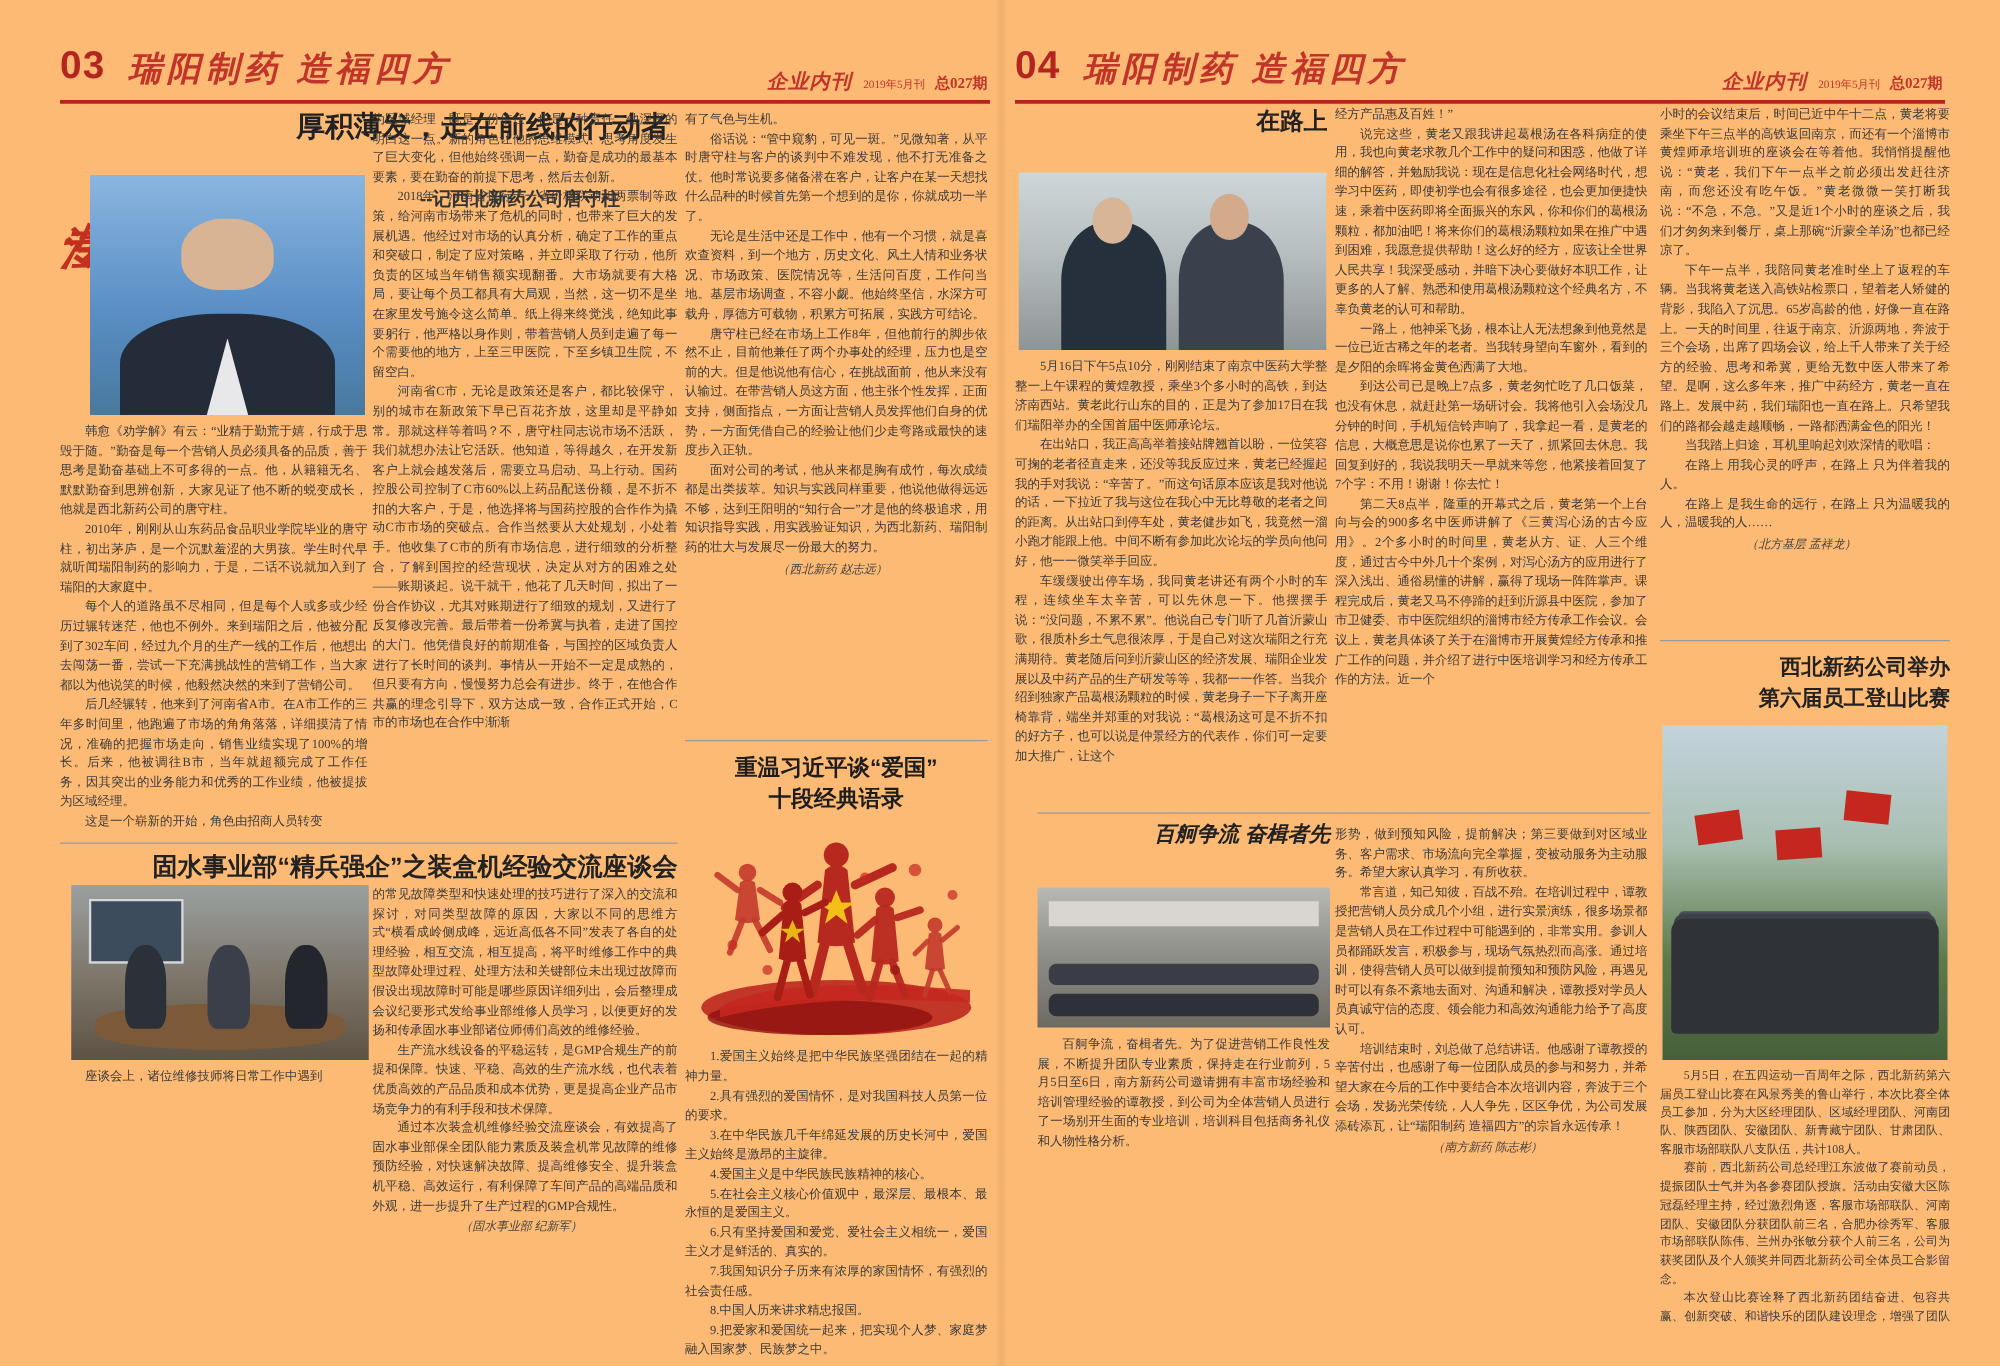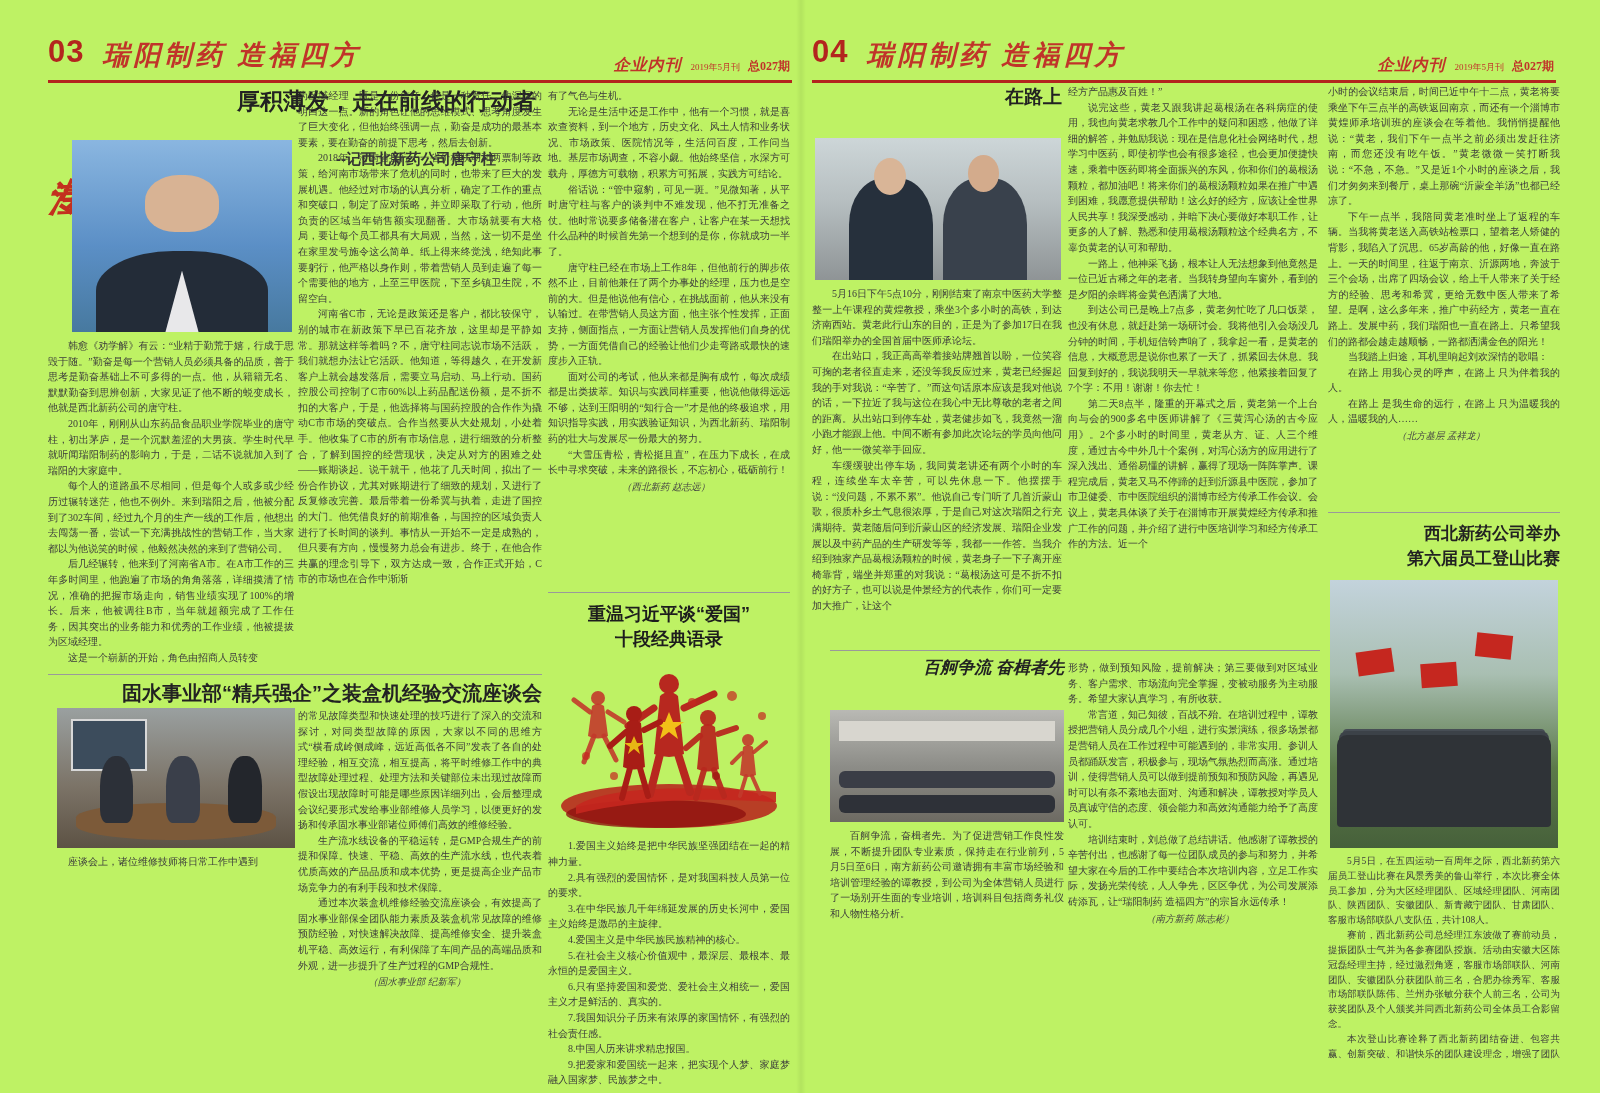--- a/index.html
+++ b/index.html
@@ -1,16 +1,16 @@
 <!DOCTYPE html>
 <html><head>
 <meta charset="utf-8">
 <style>
   html,body{margin:0;padding:0;background:#ffffff;}
-  #paper{position:relative;width:1600px;height:1093px;background:#bef264;overflow:hidden;
+  #paper{position:relative;width:1600px;height:1093px;background:#fdba74;overflow:hidden;
          font-family:"Liberation Serif","DejaVu Serif",serif;color:#3b3b3b;}
   .gutter{position:absolute;top:0;left:796px;width:10px;height:1093px;
           background:linear-gradient(90deg,rgba(0,0,0,0) 0%,rgba(0,0,0,.06) 50%,rgba(0,0,0,0) 100%);}
   
   .masthead{position:absolute;height:46px;border-bottom:3px solid #b3251e;}
   .mast-num{font-family:"Liberation Sans","DejaVu Sans",sans-serif;font-weight:bold;
             font-size:31px;color:#b3251e;letter-spacing:1px;display:inline-block;vertical-align:top;}
   .mast-brand{font-family:"Liberation Serif",serif;font-style:italic;font-weight:bold;
               font-size:27px;color:#c0342a;margin-left:14px;letter-spacing:4px;display:inline-block;vertical-align:top;padding-top:3px;}
   .mast-right{position:absolute;right:2px;bottom:4px;color:#c0342a;white-space:nowrap;}
@@ -99,25 +99,24 @@
       <p>后几经辗转，他来到了河南省A市。在A市工作的三年多时间里，他跑遍了市场的角角落落，详细摸清了情况，准确的把握市场走向，销售业绩实现了100%的增长。后来，他被调往B市，当年就超额完成了工作任务，因其突出的业务能力和优秀的工作业绩，他被提拔为区域经理。</p>
       <p>这是一个崭新的开始，角色由招商人员转变</p>
     </div>
   <div class="col" style="left:298px;top:88px;width:244px;height:580px;">
       <p class="cont">为区域经理，既是一份信任，也是一种责任，他深深的明白这一点。新的角色让他的思维模式、思考角度发生了巨大变化，但他始终强调一点，勤奋是成功的最基本要素，要在勤奋的前提下思考，然后去创新。</p>
       <p>2018年，河南省执行十一省价格联动和两票制等政策，给河南市场带来了危机的同时，也带来了巨大的发展机遇。他经过对市场的认真分析，确定了工作的重点和突破口，制定了应对策略，并立即采取了行动，他所负责的区域当年销售额实现翻番。大市场就要有大格局，要让每个员工都具有大局观，当然，这一切不是坐在家里发号施令这么简单。纸上得来终觉浅，绝知此事要躬行，他严格以身作则，带着营销人员到走遍了每一个需要他的地方，上至三甲医院，下至乡镇卫生院，不留空白。</p>
       <p>河南省C市，无论是政策还是客户，都比较保守，别的城市在新政策下早已百花齐放，这里却是平静如常。那就这样等着吗？不，唐守柱同志说市场不活跃，我们就想办法让它活跃。他知道，等得越久，在开发新客户上就会越发落后，需要立马启动、马上行动。国药控股公司控制了C市60%以上药品配送份额，是不折不扣的大客户，于是，他选择将与国药控股的合作作为撬动C市市场的突破点。合作当然要从大处规划，小处着手。他收集了C市的所有市场信息，进行细致的分析整合，了解到国控的经营现状，决定从对方的困难之处——账期谈起。说干就干，他花了几天时间，拟出了一份合作协议，尤其对账期进行了细致的规划，又进行了反复修改完善。最后带着一份希冀与执着，走进了国控的大门。他凭借良好的前期准备，与国控的区域负责人进行了长时间的谈判。事情从一开始不一定是成熟的，但只要有方向，慢慢努力总会有进步。终于，在他合作共赢的理念引导下，双方达成一致，合作正式开始，C市的市场也在合作中渐渐</p>
     </div>
   <div class="col" style="left:548px;top:88px;width:242px;height:500px;">
       <p class="cont">有了气色与生机。</p>
+      <p>俗话说：“管中窥豹，可见一斑。”见微知著，从平时唐守柱与客户的谈判中不难发现，他不打无准备之仗。他时常说要多储备潜在客户，让客户在某一天想找什么品种的时候首先第一个想到的是你，你就成功一半了。</p>
       <p>无论是生活中还是工作中，他有一个习惯，就是喜欢查资料，到一个地方，历史文化、风土人情和业务状况、市场政策、医院情况等，生活问百度，工作问当地。基层市场调查，不容小觑。他始终坚信，水深方可载舟，厚德方可载物，积累方可拓展，实践方可结论。</p>
-      <p>俗话说：“管中窥豹，可见一斑。”见微知著，从平时唐守柱与客户的谈判中不难发现，他不打无准备之仗。他时常说要多储备潜在客户，让客户在某一天想找什么品种的时候首先第一个想到的是你，你就成功一半了。</p>
       <p>唐守柱已经在市场上工作8年，但他前行的脚步依然不止，目前他兼任了两个办事处的经理，压力也是空前的大。但是他说他有信心，在挑战面前，他从来没有认输过。在带营销人员这方面，他主张个性发挥，正面支持，侧面指点，一方面让营销人员发挥他们自身的优势，一方面凭借自己的经验让他们少走弯路或最快的速度步入正轨。</p>
       <p>面对公司的考试，他从来都是胸有成竹，每次成绩都是出类拔萃。知识与实践同样重要，他说他做得远远不够，达到王阳明的“知行合一”才是他的终极追求，用知识指导实践，用实践验证知识，为西北新药、瑞阳制药的壮大与发展尽一份最大的努力。</p>
-      <p>“大雪压青松，青松挺且直”，在压力下成长，在成长中寻求突破，未来的路很长，不忘初心，砥砺前行！</p>
       <p class="byl">（西北新药 赵志远）</p>
     </div>
 
   <div class="rule" style="left:548px;top:592px;width:242px;"></div>
 
   <div style="position:absolute;left:548px;top:602px;width:242px;">
     <div class="qtitle">重温习近平谈“爱国”</div>
     <div class="qtitle">十段经典语录</div>
     <svg class="qsvg" width="226" height="178" viewBox="0 0 226 178">
       <ellipse cx="113" cy="150" rx="108" ry="22" fill="#b71f1a" opacity="0.85"></ellipse>
@@ -253,16 +252,16 @@
     <div class="w1"></div>
     <div class="r1"></div>
     <div class="r2"></div>
   </div>
   <div class="col" style="left:830px;top:828px;width:234px;height:232px;">
       <p>百舸争流，奋楫者先。为了促进营销工作良性发展，不断提升团队专业素质，保持走在行业前列，5月5日至6日，南方新药公司邀请拥有丰富市场经验和培训管理经验的谭教授，到公司为全体营销人员进行了一场别开生面的专业培训，培训科目包括商务礼仪和人物性格分析。</p>
     </div>
   <div class="col" style="left:1068px;top:660px;width:250px;height:400px;">
       <p class="cont">形势，做到预知风险，提前解决；第三要做到对区域业务、客户需求、市场流向完全掌握，变被动服务为主动服务。希望大家认真学习，有所收获。</p>
       <p>常言道，知己知彼，百战不殆。在培训过程中，谭教授把营销人员分成几个小组，进行实景演练，很多场景都是营销人员在工作过程中可能遇到的，非常实用。参训人员都踊跃发言，积极参与，现场气氛热烈而高涨。通过培训，使得营销人员可以做到提前预知和预防风险，再遇见时可以有条不紊地去面对、沟通和解决，谭教授对学员人员真诚守信的态度、领会能力和高效沟通能力给予了高度认可。</p>
-      <p>培训结束时，刘总做了总结讲话。他感谢了谭教授的辛苦付出，也感谢了每一位团队成员的参与和努力，并希望大家在今后的工作中要结合本次培训内容，立足工作实际，发扬光荣传统，人人争先，区区争优，为公司发展添砖添瓦，让“瑞阳制药 造福四方”的宗旨永远传承！</p>
+      <p>培训结束时，刘总做了总结讲话。他感谢了谭教授的辛苦付出，也感谢了每一位团队成员的参与和努力，并希望大家在今后的工作中要结合本次培训内容，奔波于三个会场，发扬光荣传统，人人争先，区区争优，为公司发展添砖添瓦，让“瑞阳制药 造福四方”的宗旨永远传承！</p>
       <p class="byl">（南方新药 陈志彬）</p>
     </div>
 </div>
 
 </body></html>

